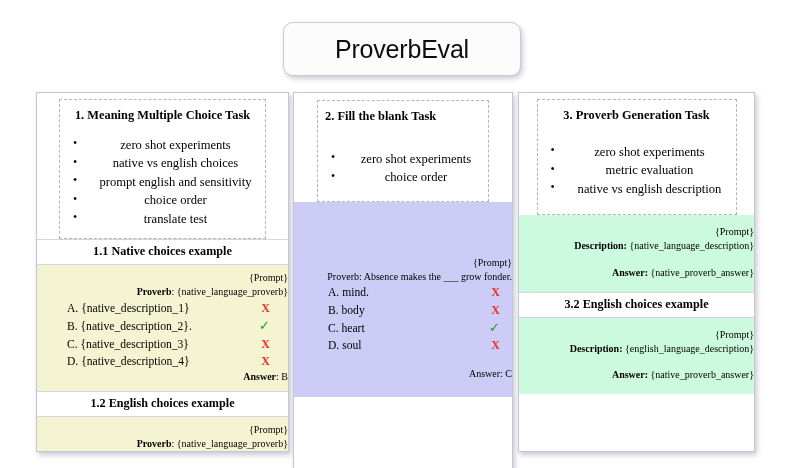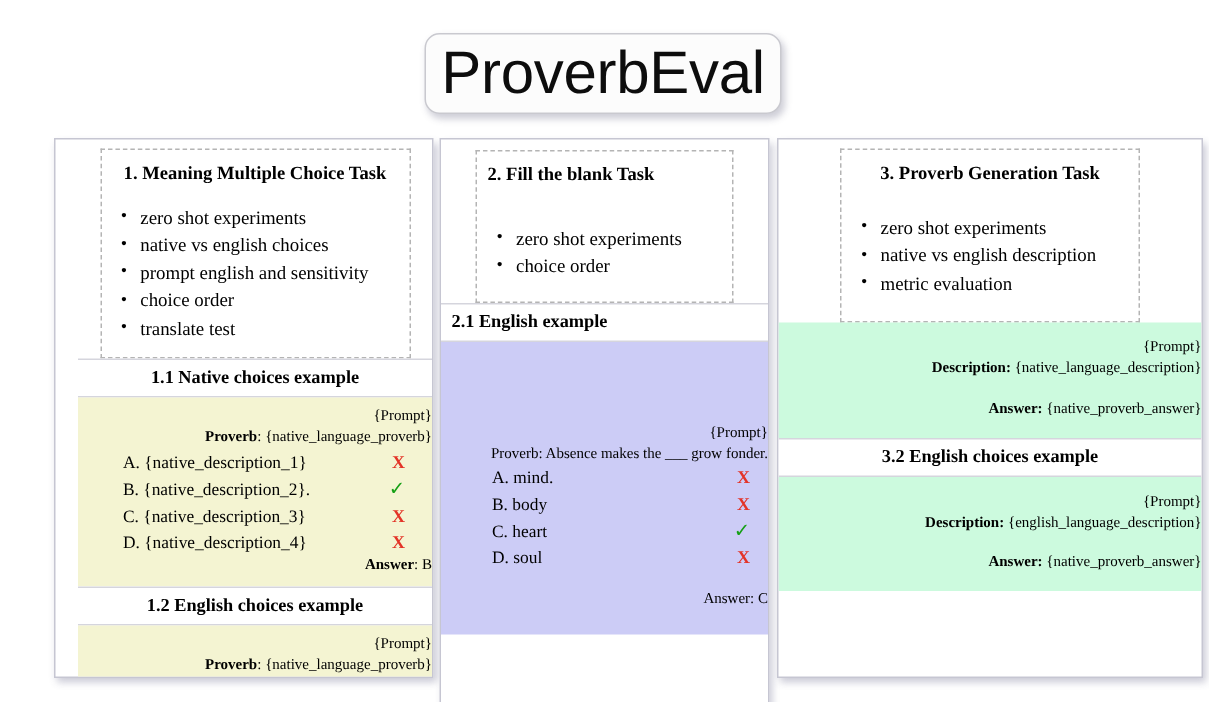--- a/index.html
+++ b/index.html
@@ -27,39 +27,39 @@
     border: 1px solid #c9c9cf;
     border-radius: 10px;
     box-shadow: 2px 3px 5px rgba(80,80,110,0.28);
     display: flex;
     align-items: center;
     justify-content: center;
     box-sizing: border-box;
   }
   .title-text {
     font-family: "Liberation Sans", sans-serif;
-    font-size: 40px;
+    font-size: 25px;
     letter-spacing: -0.2px;
     color: #0d0d0d;
     line-height: 1;
   }
 
   
   .col {
     position: absolute;
     top: 92px;
     background: #ffffff;
     border: 1px solid #c6c6d2;
     box-shadow: 2px 3px 5px rgba(80,80,120,0.30);
     box-sizing: border-box;
     overflow: hidden;
   }
-  #col1 { left: 36px;  width: 253px; height: 360px; padding-left: 15px; }
+  #col1 { left: 36px;  width: 253px; height: 360px; }
   #col2 { left: 293px; width: 220px; height: 444px; }
-  #col3 { left: 518px; width: 284px; height: 360px; }
+  #col3 { left: 518px; width: 237px; height: 360px; }
 
   
   .task-block {
     border: 1px dashed #b4b4b4;
     box-sizing: border-box;
     margin: 0 auto;
   }
   #col1 .task-block { width: 207px; margin-top: 6px; padding: 4px 0 10px 0; }
   #col2 .task-block { width: 172px; margin-top: 7px; padding: 4px 0 14px 0; }
   #col3 .task-block { width: 200px; margin-top: 6px; padding: 4px 0 16px 0; }
@@ -70,20 +70,21 @@
     line-height: 1.35;
     padding: 3px 4px 3px 4px;
   }
   #col1 .task-title, #col3 .task-title { text-align: center; }
   #col2 .task-title { text-align: left; padding-left: 7px; }
 
   ul.bullets {
     margin: 9px 0 0 0;
     padding: 0 0 0 26px;
     list-style: none;
+    text-align: center;
   }
   #col2 ul.bullets { margin-top: 22px; }
   #col3 ul.bullets { margin-top: 16px; }
   ul.bullets li {
     font-size: 12.6px;
     line-height: 1.47;
     position: relative;
   }
   ul.bullets li::before {
     content: "\2022";
@@ -216,21 +217,20 @@
 <div class="col" id="col2">
 
   <div class="task-block">
     <div class="task-title">2. Fill the blank Task</div>
     <ul class="bullets">
       <li>zero shot experiments</li>
       <li>choice order</li>
     </ul>
   </div>
 
-  <div class="sub-head">2.1 English example</div>
   <div class="panel purple">
     <div class="panel-inner">
       <div class="panel-line">{Prompt}</div>
       <div class="panel-line">Proverb: Absence makes the ___ grow fonder.</div>
       <div class="choice-row">
         <span class="choice-text">A. mind.</span>
         <span class="spacer"></span>
         <span class="mark wrong">X</span>
       </div>
       <div class="choice-row">
@@ -253,22 +253,22 @@
     </div>
   </div>
 </div>
 
 <div class="col" id="col3">
 
   <div class="task-block">
     <div class="task-title">3. Proverb Generation Task</div>
     <ul class="bullets">
       <li>zero shot experiments</li>
+      <li>metric evaluation</li>
       <li>native vs english description</li>
-      <li>metric evaluation</li>
     </ul>
   </div>
 
   <div class="panel green">
     <div class="panel-inner">
       <div class="panel-line">{Prompt}</div>
       <div class="panel-line">
         <span class="b">Description:</span><span> {native_language_description}</span>
       </div>
       <div class="gap-md"></div>

